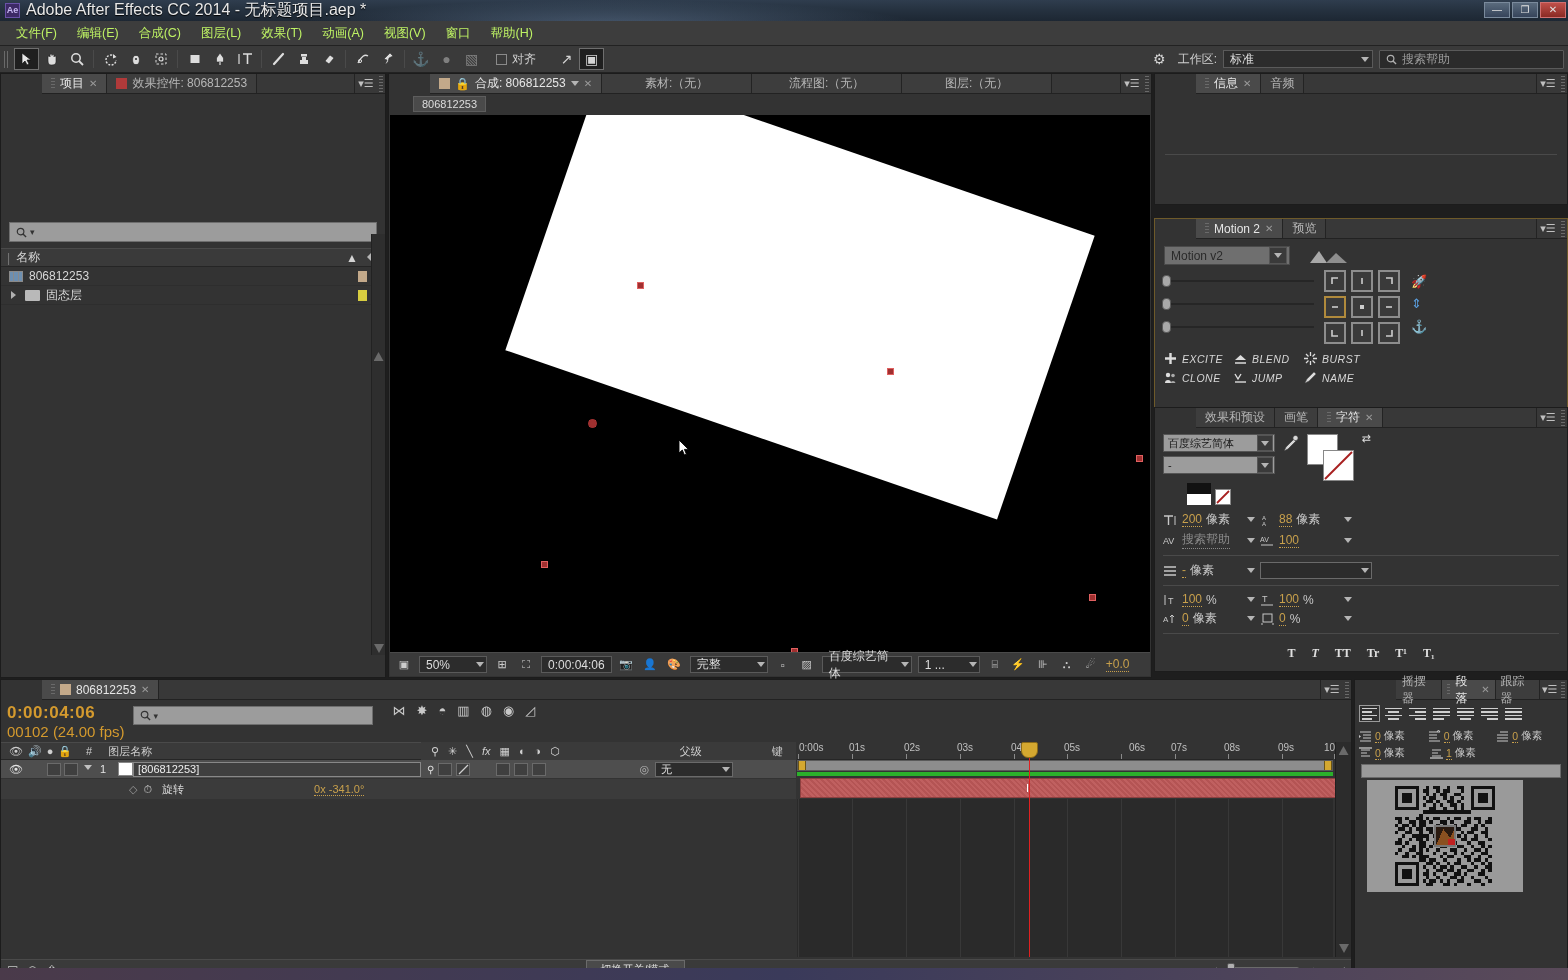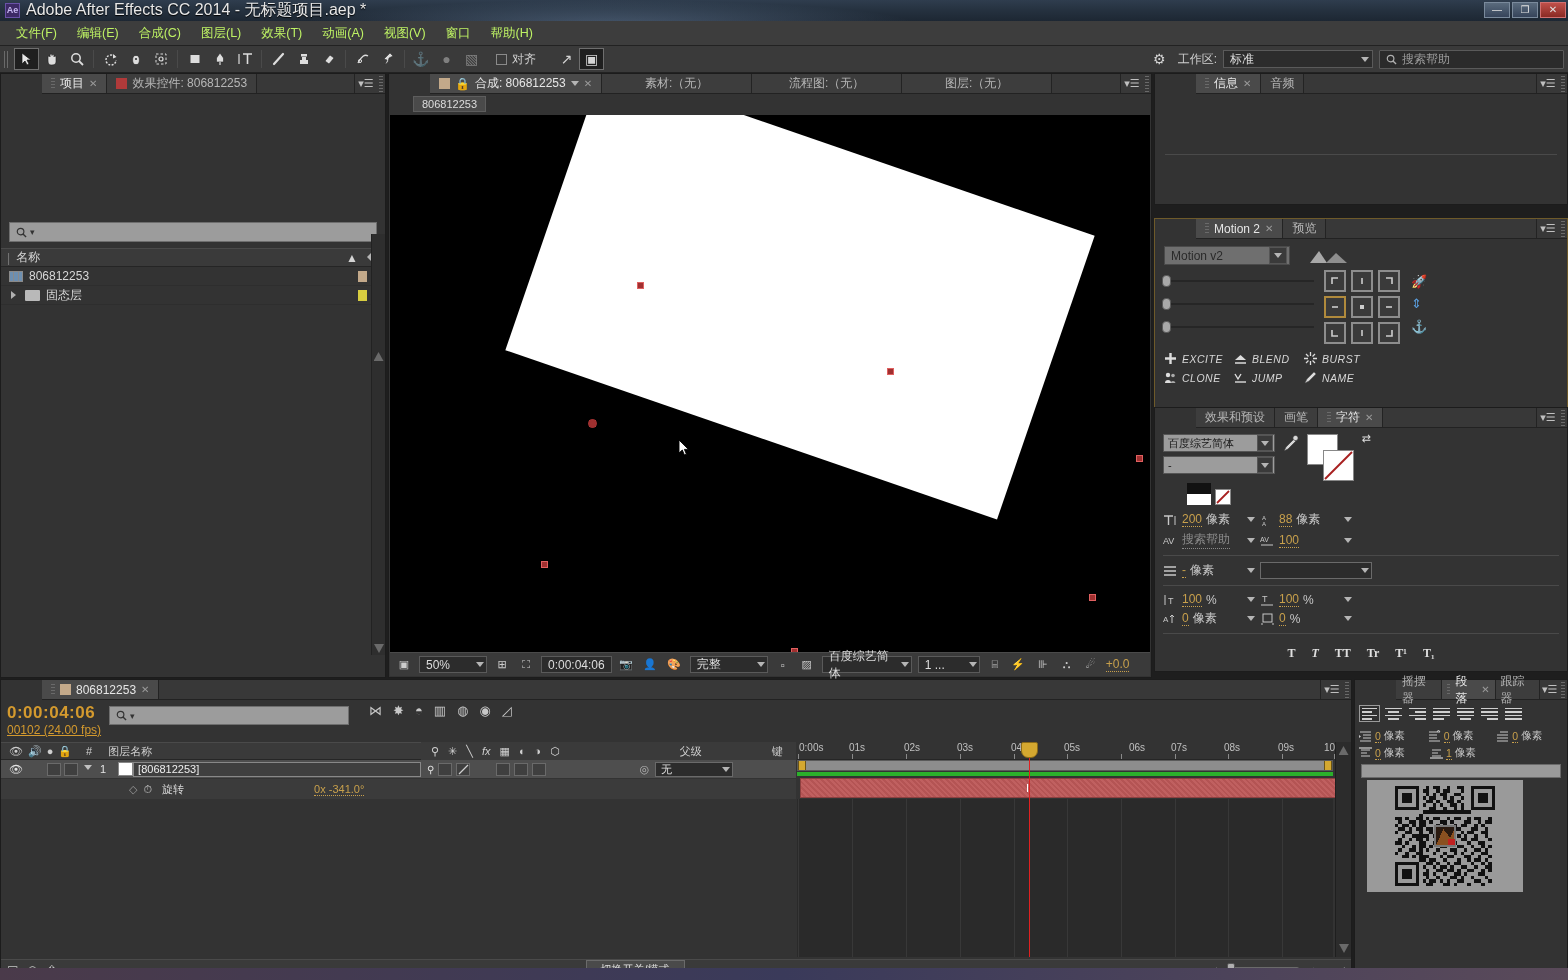--- a/index.html
+++ b/index.html
@@ -156,21 +156,21 @@
   .num.dis{color:#8a8a8a;border-bottom-color:#8a8a8a;}
   .ch-field{display:flex;align-items:center;gap:4px;width:92px;}
   .dd{width:0;height:0;border-left:4px solid transparent;border-right:4px solid transparent;border-top:5px solid #b5b5b5;}
   .ch-div{height:1px;background:#4a4a4a;margin:6px 0;}
   .styles{display:flex;gap:16px;justify-content:center;padding-top:6px;color:#e0e0e0;font-family:"Liberation Serif",serif;font-weight:bold;}
 
   
   #timeline{left:0;top:679px;width:1352px;height:301px;}
   .tl-head{display:flex;align-items:flex-start;height:42px;padding:3px 0 0 6px;gap:8px;}
   .tc-big{color:#d49a2e;font-size:17px;font-weight:bold;letter-spacing:.5px;}
-  .tc-sub{color:#d49a2e;font-size:12px;text-decoration:underline;}
+  .tc-sub{color:#d49a2e;font-size:15px;}
   .tl-search{width:240px;height:19px;background:#9c9c9c;border:1px solid #6e6e6e;
     display:flex;align-items:center;padding:0 6px;gap:3px;color:#333;}
   .tl-tools{display:flex;align-items:center;gap:11px;margin-left:12px;color:#c8c8c8;font-size:13px;}
   .col-head{position:absolute;left:0;top:62px;width:795px;height:18px;background:#3a3a3a;
     border-top:1px solid #4a4a4a;border-bottom:1px solid #262626;display:flex;align-items:center;
     font-size:11px;color:#cfcfcf;}
   .switch-head{position:absolute;left:420px;top:62px;width:375px;height:18px;background:#3a3a3a;
     display:flex;align-items:center;font-size:11px;color:#cfcfcf;}
   .layer-row{position:absolute;left:0;top:80px;width:795px;height:19px;background:#4e4e4e;
     display:flex;align-items:center;font-size:11px;color:#e4e4e4;border-bottom:1px solid #333;}

